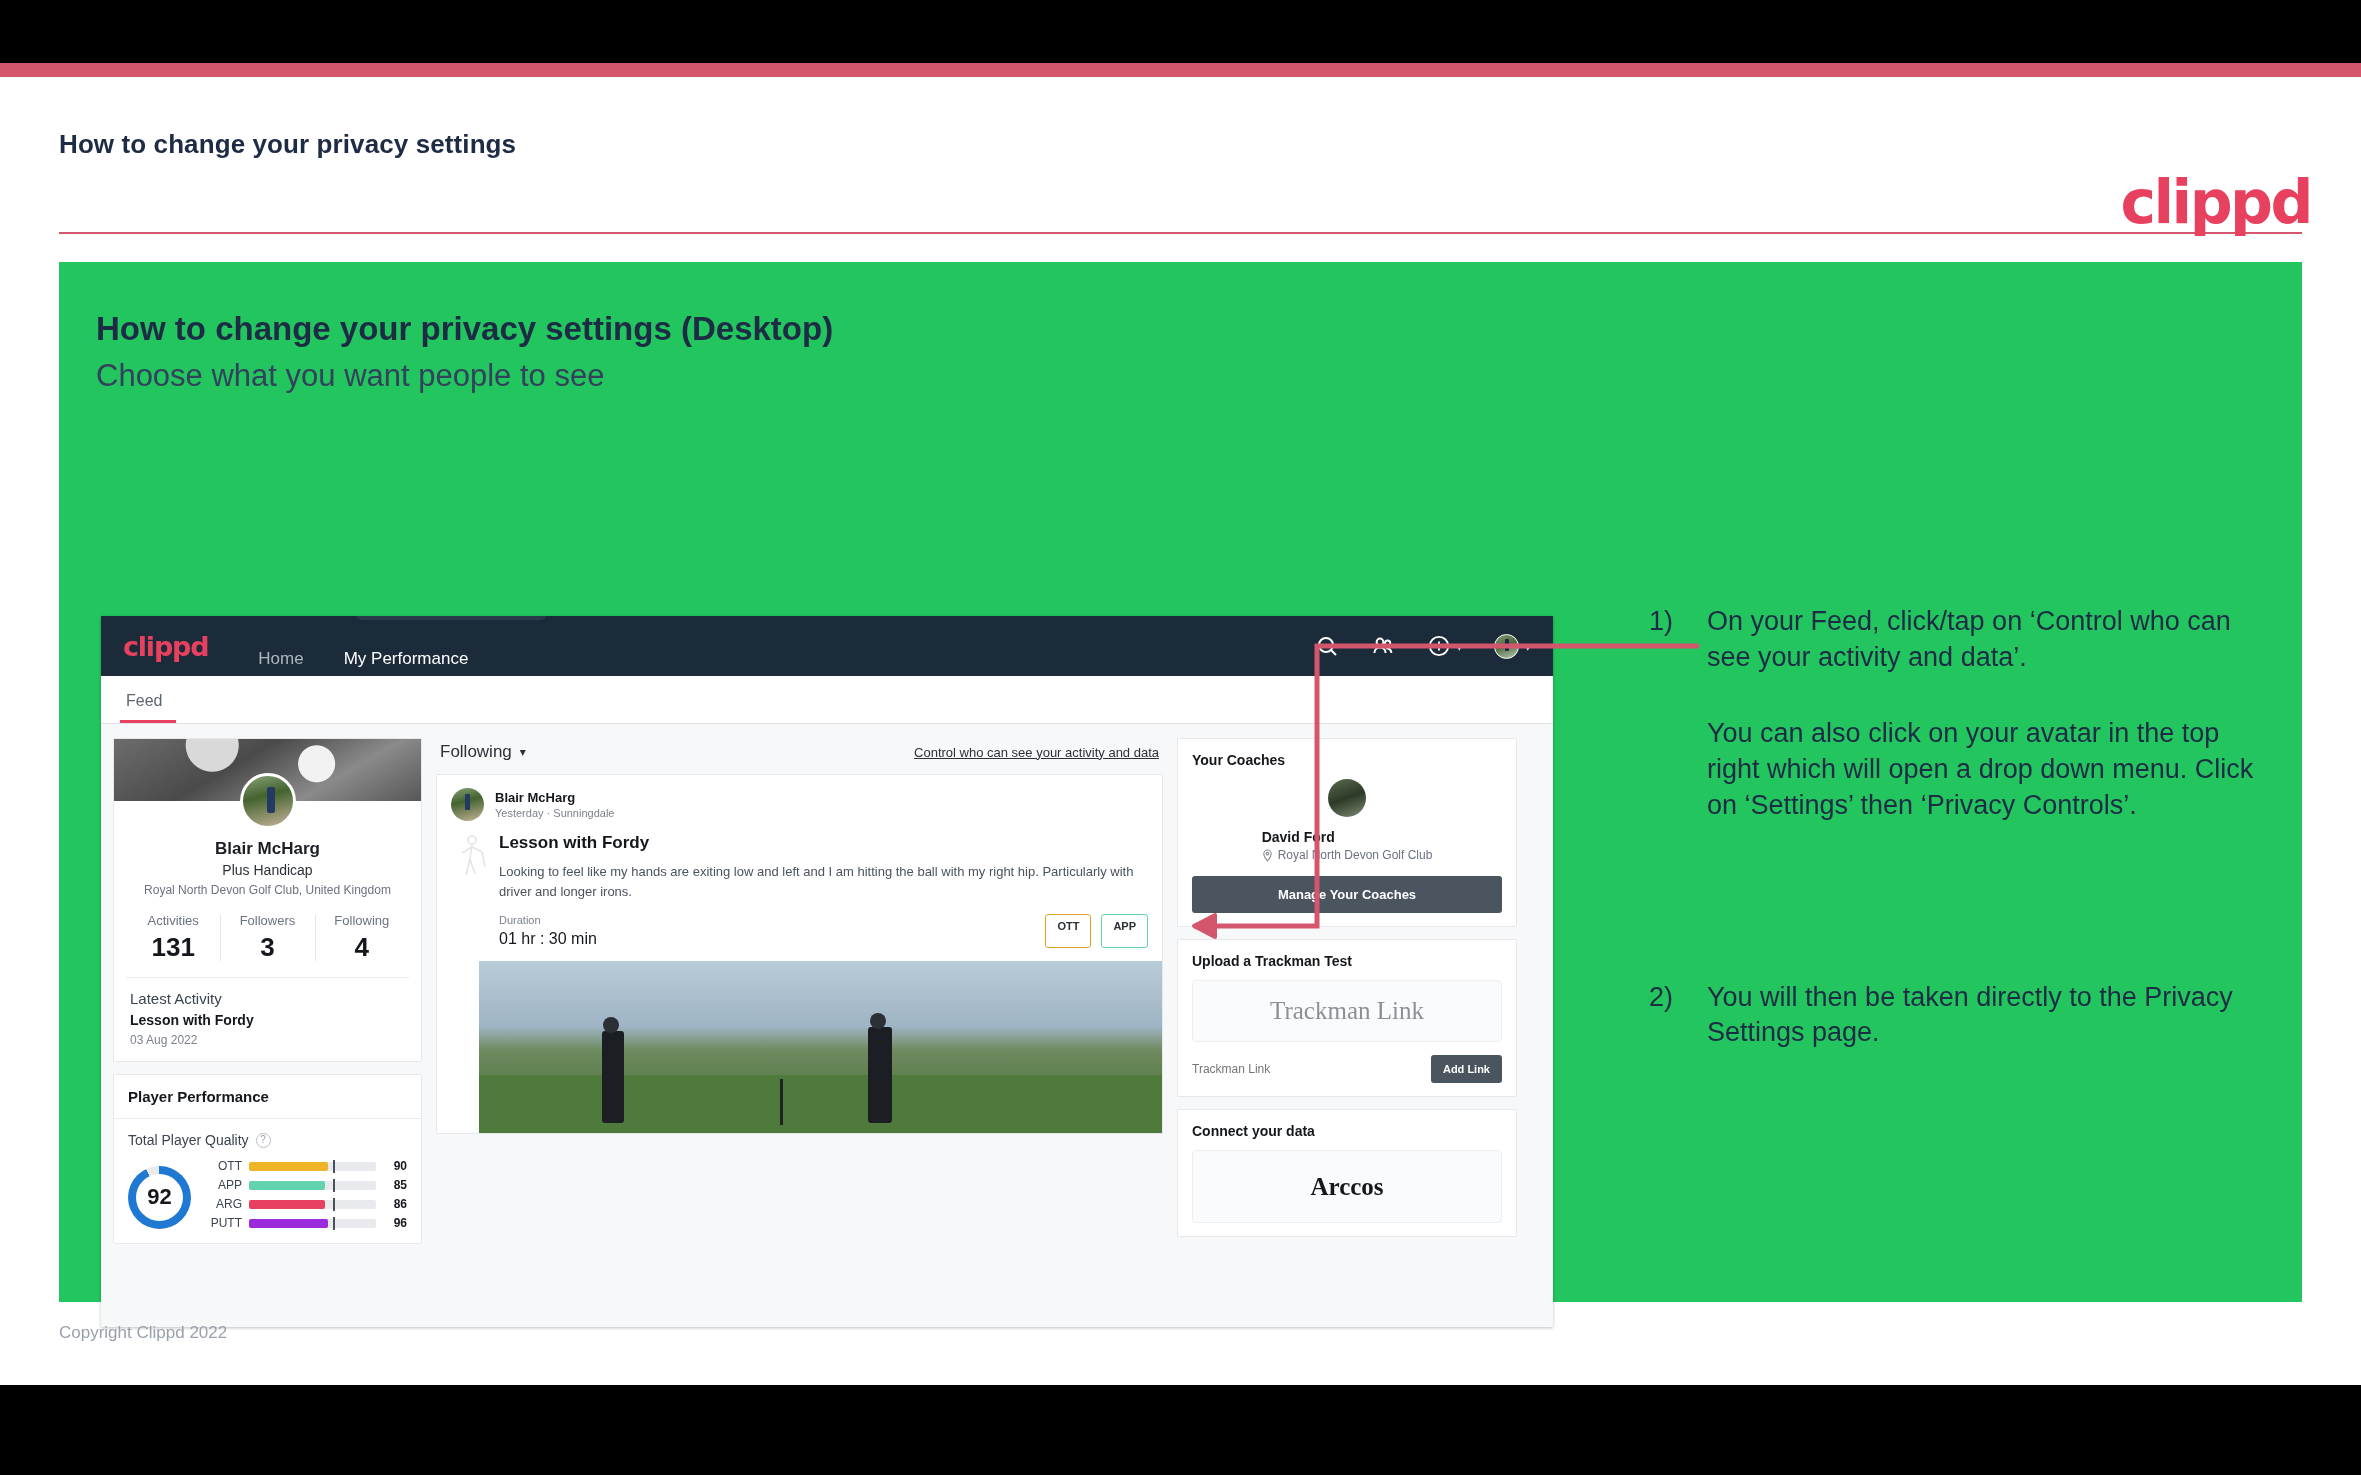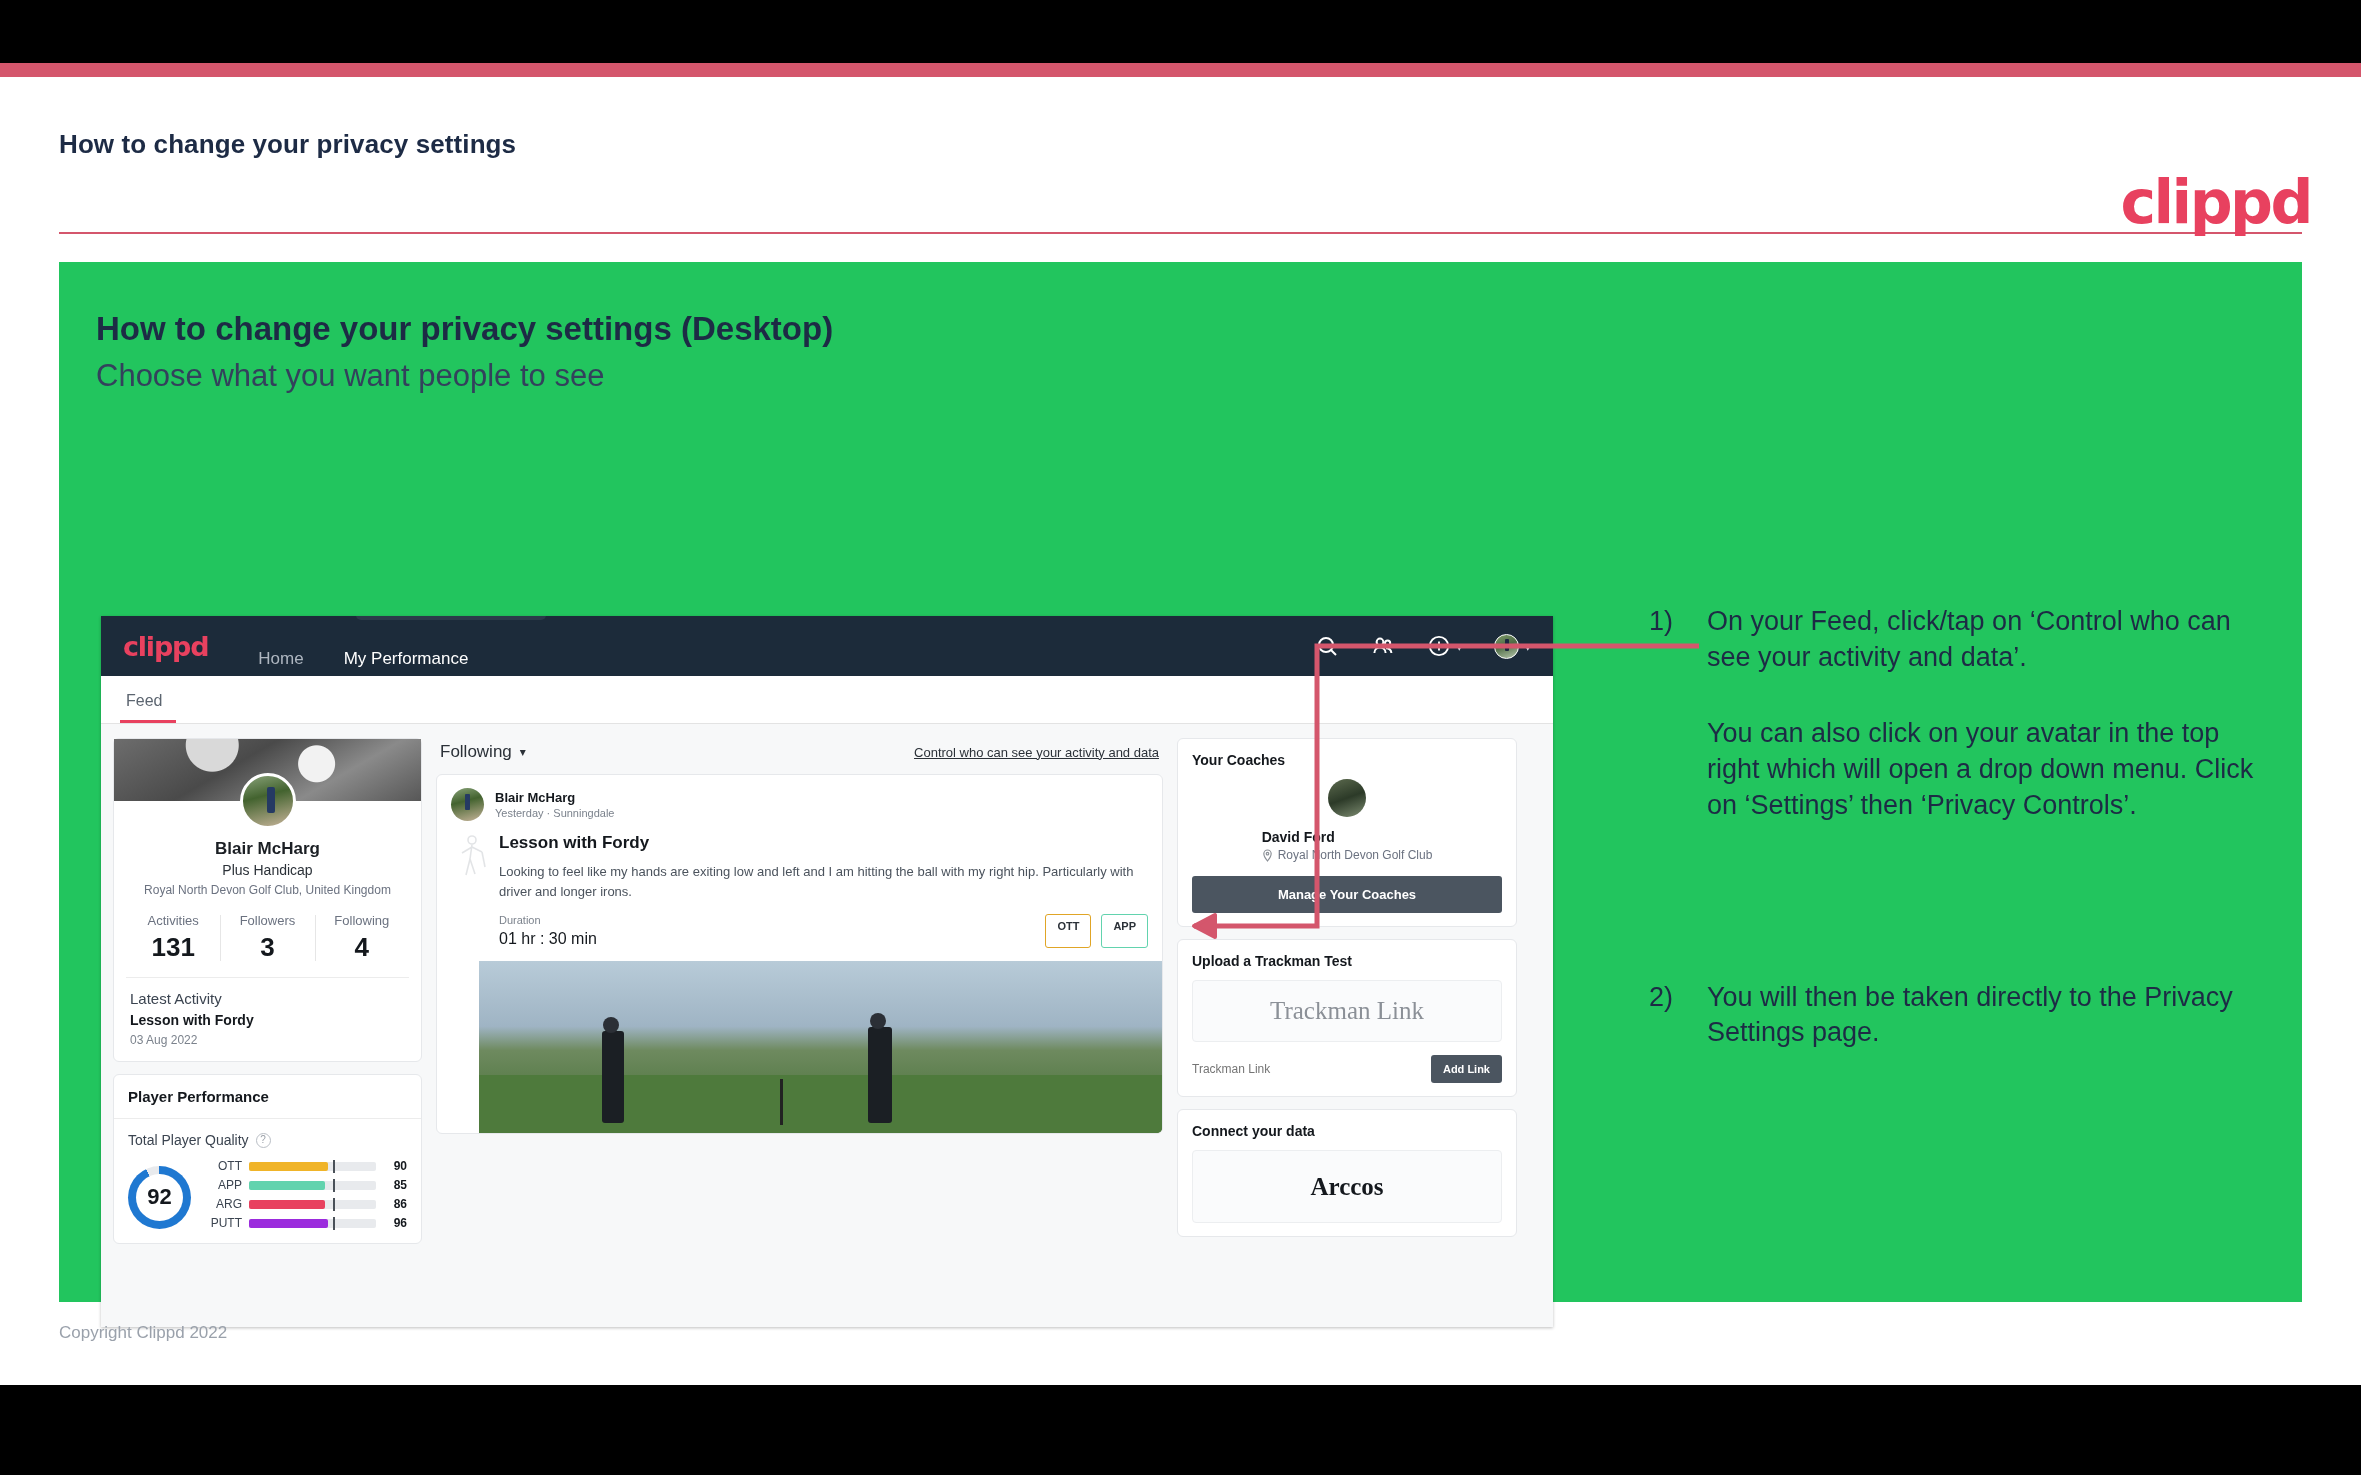--- a/index.html
+++ b/index.html
@@ -95,21 +95,21 @@
 
   .app-body {
     display:flex; gap:14px; padding:14px 12px 0 12px;
     background:#f7f8f9; height:603px;
   }
   .col-left   { width:309px; flex:0 0 309px; }
   .col-center { width:727px; flex:0 0 727px; }
   .col-right  { width:340px; flex:0 0 340px; }
 
   .card {
-    background:#fff; border:1px solid #e6e8eb; border-radius:6px;
+    background:#fff; border:1px solid #e6e8eb; border-radius:1px;
   }
 
   
   .profile-cover {
     height:62px;
     background:
       radial-gradient(circle at 66% 40%, #f2f2f2 0 18px, transparent 19px),
       radial-gradient(circle at 32% 10%, #d9d9d9 0 26px, transparent 27px),
       linear-gradient(150deg,#6d6d6d 0%,#4a4a4a 40%,#8a8a8a 70%,#575757 100%);
     position:relative;

